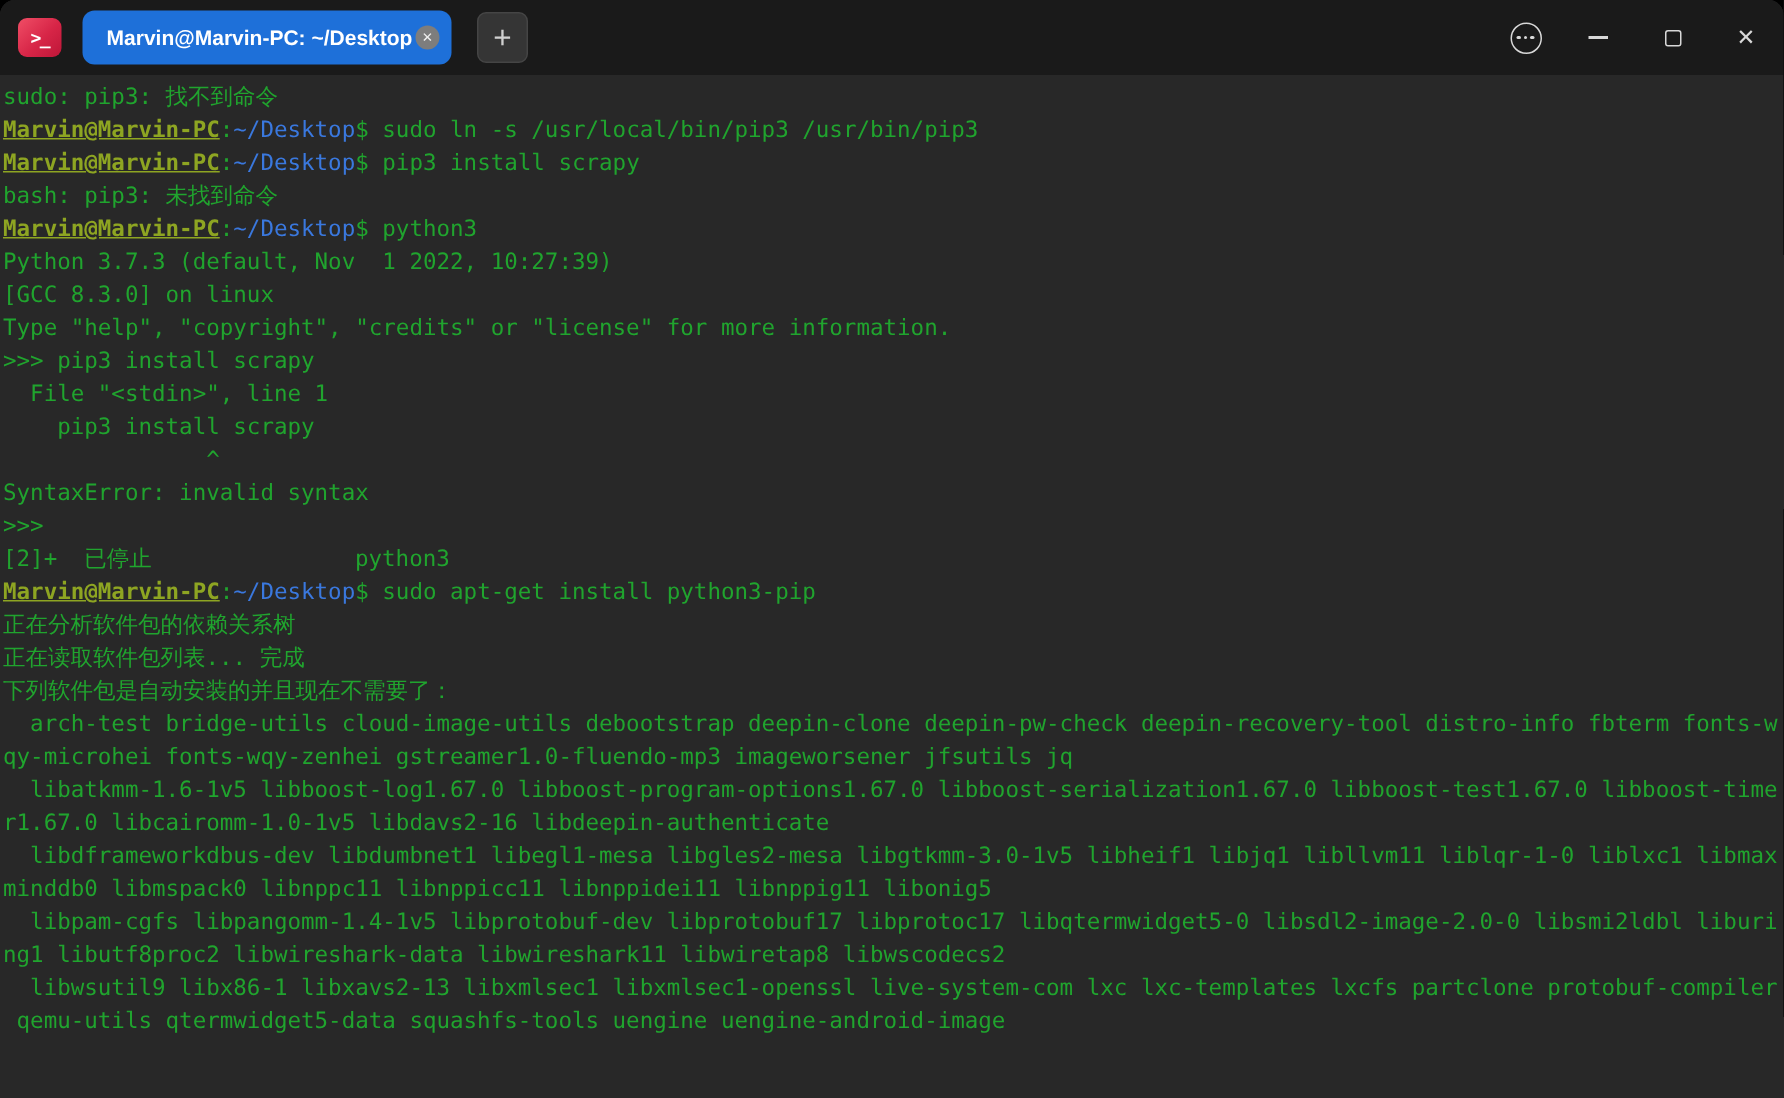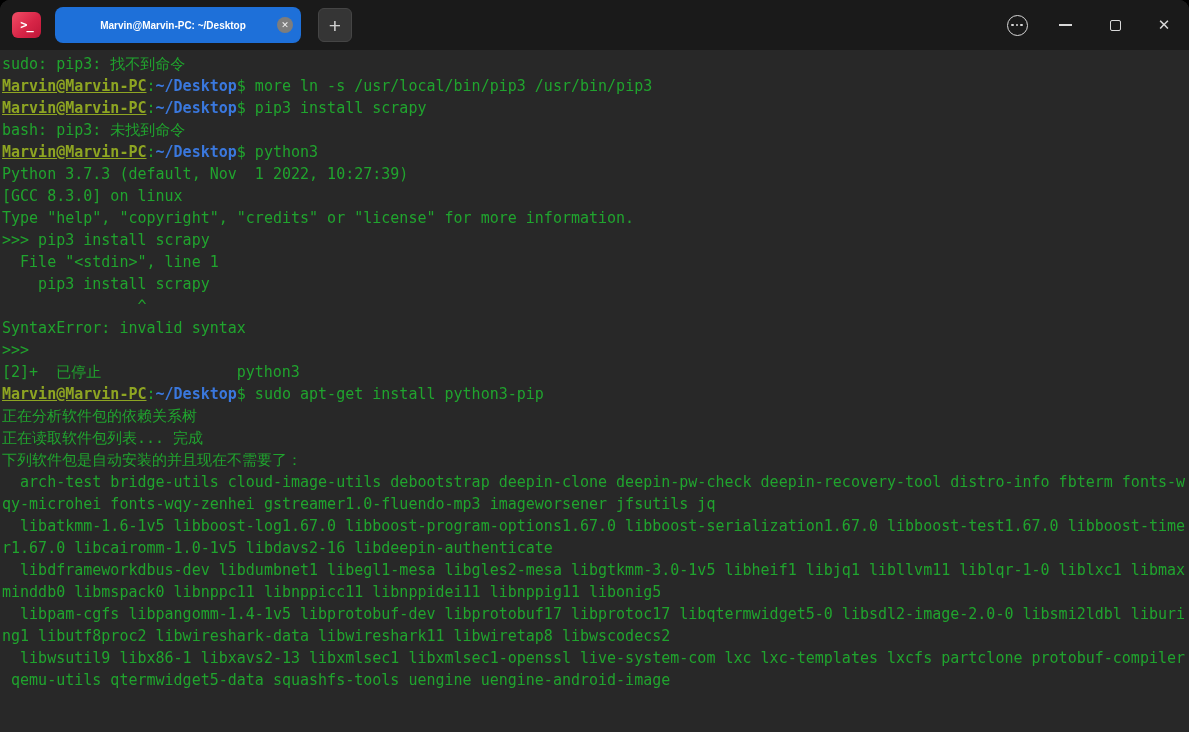--- a/index.html
+++ b/index.html
@@ -40,21 +40,21 @@
     position:absolute;left:55px;top:7px;
     width:246px;height:36px;
     background:var(--tab);
     border-radius:8px;
     display:flex;align-items:center;
     padding:0 8px 0 14px;
     cursor:default;
   }
   .tab-title{
     flex:1;text-align:center;
-    color:#fff;font-size:10px;font-weight:600;
+    color:#fff;font-size:14px;font-weight:600;
     white-space:nowrap;overflow:hidden;
   }
   .tab-close{
     width:16px;height:16px;border-radius:50%;
     background:#7d7d7d;
     color:#f0f0f0;font-size:9px;line-height:16px;text-align:center;
     flex:0 0 16px;
   }
   .new-tab-btn{
     position:absolute;left:318px;top:8px;
@@ -92,21 +92,21 @@
     overflow:hidden;
     cursor:text;
   }
   .line{
     height:22px;line-height:22px;
     white-space:pre;
     color:var(--fg);
   }
   .seg-fg{color:var(--fg);}
   .seg-user{color:var(--user);font-weight:bold;text-decoration:underline;}
-  .seg-path{color:var(--path);font-weight:bold;}
+  .seg-path{color:var(--path);font-weight:normal;}
 </style>
 </head>
 <body>
 
 <div class="window">
 
   <div class="titlebar">
 
     <div class="app-icon">&gt;_</div>
 
@@ -131,21 +131,21 @@
       <div class="ctrl ctrl-max">
           <i></i>
         </div>
       <div class="ctrl ctrl-close">✕</div>
     </div>
 
   </div>
 
   <div class="term">
       <div class="line"><span class="seg-fg">sudo: pip3: 找不到命令</span></div>
-      <div class="line"><span class="seg-user">Marvin@Marvin-PC</span><span class="seg-fg">:</span><span class="seg-path">~/Desktop</span><span class="seg-fg">$ more ln -s /usr/local/bin/pip3 /usr/bin/pip3</span></div>
+      <div class="line"><span class="seg-user">Marvin@Marvin-PC</span><span class="seg-fg">:</span><span class="seg-path">~/Desktop</span><span class="seg-fg">$ sudo ln -s /usr/local/bin/pip3 /usr/bin/pip3</span></div>
       <div class="line"><span class="seg-user">Marvin@Marvin-PC</span><span class="seg-fg">:</span><span class="seg-path">~/Desktop</span><span class="seg-fg">$ pip3 install scrapy</span></div>
       <div class="line"><span class="seg-fg">bash: pip3: 未找到命令</span></div>
       <div class="line"><span class="seg-user">Marvin@Marvin-PC</span><span class="seg-fg">:</span><span class="seg-path">~/Desktop</span><span class="seg-fg">$ python3</span></div>
       <div class="line"><span class="seg-fg">Python 3.7.3 (default, Nov  1 2022, 10:27:39)</span></div>
       <div class="line"><span class="seg-fg">[GCC 8.3.0] on linux</span></div>
       <div class="line"><span class="seg-fg">Type "help", "copyright", "credits" or "license" for more information.</span></div>
       <div class="line"><span class="seg-fg">&gt;&gt;&gt; pip3 install scrapy</span></div>
       <div class="line"><span class="seg-fg">  File "&lt;stdin&gt;", line 1</span></div>
       <div class="line"><span class="seg-fg">    pip3 install scrapy</span></div>
       <div class="line"><span class="seg-fg">               ^</span></div>

